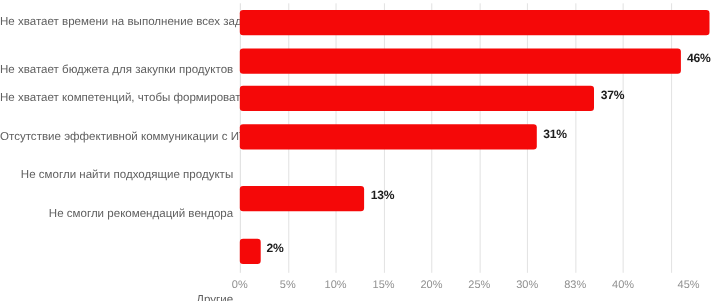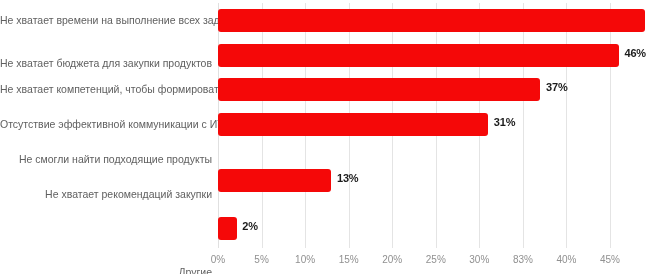--- a/index.html
+++ b/index.html
@@ -122,21 +122,21 @@
 <body>
 
 <div id="chart-root">
 
   <div class="cat-labels">
     <div class="cat-label" style="top:14px;">Не хватает времени на выполнение всех задач</div>
     <div class="cat-label" style="top:57px;">Не хватает бюджета для закупки продуктов</div>
     <div class="cat-label" style="top:83.4px;">Не хватает компетенций, чтобы формировать задачи</div>
     <div class="cat-label" style="top:118.1px;">Отсутствие эффективной коммуникации с ИТ</div>
     <div class="cat-label" style="top:152.8px;">Не смогли найти подходящие продукты</div>
-    <div class="cat-label" style="top:187.5px;">Не хватает рекомендаций закупки</div>
+    <div class="cat-label" style="top:187.5px;">Не смогли рекомендаций вендора</div>
     <div class="cat-label" style="top:222.2px;margin-top:44px;">Другие</div>
   </div>
 
   <div class="plot-area">
 
     <div class="gridlines">
       <div class="gridline axis-zero" style="left:0px;"></div>
       <div class="gridline" style="left:43.6px;"></div>
       <div class="gridline" style="left:87.1px;"></div>
       <div class="gridline" style="left:130.7px;"></div>
@@ -187,16 +187,16 @@
   <div class="x-axis">
     <div class="x-tick" style="left:0px;">0%</div>
     <div class="x-tick" style="left:43.6px;">5%</div>
     <div class="x-tick" style="left:87.1px;">10%</div>
     <div class="x-tick" style="left:130.7px;">15%</div>
     <div class="x-tick" style="left:174.2px;">20%</div>
     <div class="x-tick" style="left:217.8px;">25%</div>
     <div class="x-tick" style="left:261.3px;">30%</div>
     <div class="x-tick" style="left:304.9px;">83%</div>
     <div class="x-tick" style="left:348.4px;">40%</div>
-    <div class="x-tick" style="left:392px;">45%</div>
+    <div class="x-tick" style="left:408px;">45%</div>
   </div>
 
 </div>
 
 </body></html>

